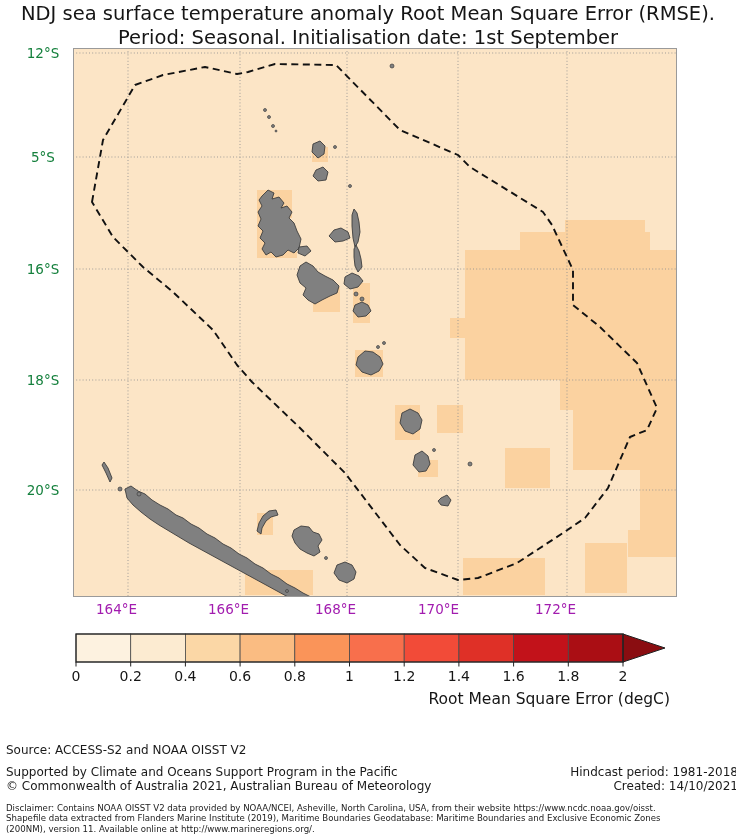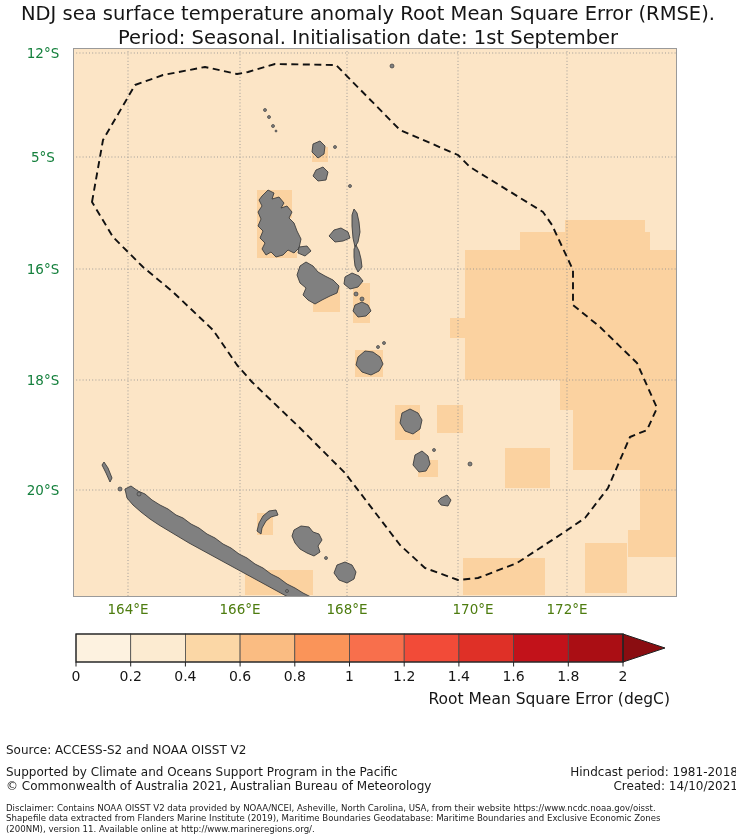--- a/index.html
+++ b/index.html
@@ -7,22 +7,22 @@
        font-family:"DejaVu Sans","Liberation Sans",sans-serif;color:#111;}
   #canvas{position:absolute;inset:0;width:736px;height:667px;padding-left:8px;}
   .title-line{position:absolute;left:0;width:736px;text-align:center;
               white-space:nowrap;font-size:19.5px;color:#151515;}
   #title1{top:2px;}
   #title2{top:26px;}
   #map-wrap{position:absolute;left:73px;top:48px;width:604px;height:549px;}
   #map-svg{position:absolute;left:0;top:0;display:block;}
   .lat-label{position:absolute;left:18px;width:50px;text-align:center;
              font-size:13.5px;color:#15803d;}
-  .lon-label{position:absolute;width:64px;text-align:center;top:601px;
-             font-size:13.5px;color:#4d7c0f;}
+  .lon-label{position:absolute;width:64px;text-align:left;top:601px;
+             font-size:13.5px;color:#a21caf;}
   #cbar-svg{position:absolute;left:0;top:630px;}
   #cbar-caption{position:absolute;left:70px;width:600px;top:690px;
                 text-align:right;font-size:15.5px;color:#151515;}
   .foot{position:absolute;font-size:12px;color:#1a1a1a;}
   #foot-source{left:6px;top:743px;}
   #foot-supported{left:6px;top:765px;}
   #foot-copyright{left:6px;top:779px;}
   #foot-hindcast{right:6px;top:765px;text-align:right;}
   #foot-created{right:6px;top:779px;text-align:right;}
   #disclaimer{position:absolute;left:6px;right:4px;top:803px;
@@ -162,15 +162,15 @@
     <span>(200NM), version 11. Available online at http://www.marineregions.org/.</span>
   </div>
 <div class="lat-label" style="top: 45px;">12°S</div>
     <div class="lat-label" style="top: 149px;">5°S</div>
     <div class="lat-label" style="top: 261px;">16°S</div>
     <div class="lat-label" style="top: 372px;">18°S</div>
     <div class="lat-label" style="top: 482px;">20°S</div>
     <div class="lon-label" style="left: 96px;">164°E</div>
     <div class="lon-label" style="left: 208px;">166°E</div>
     <div class="lon-label" style="left: 315px;">168°E</div>
-    <div class="lon-label" style="left: 441px;">170°E</div>
+    <div class="lon-label" style="left: 418px;">170°E</div>
     <div class="lon-label" style="left: 535px;">172°E</div>
   </div>
 
 </body></html>

